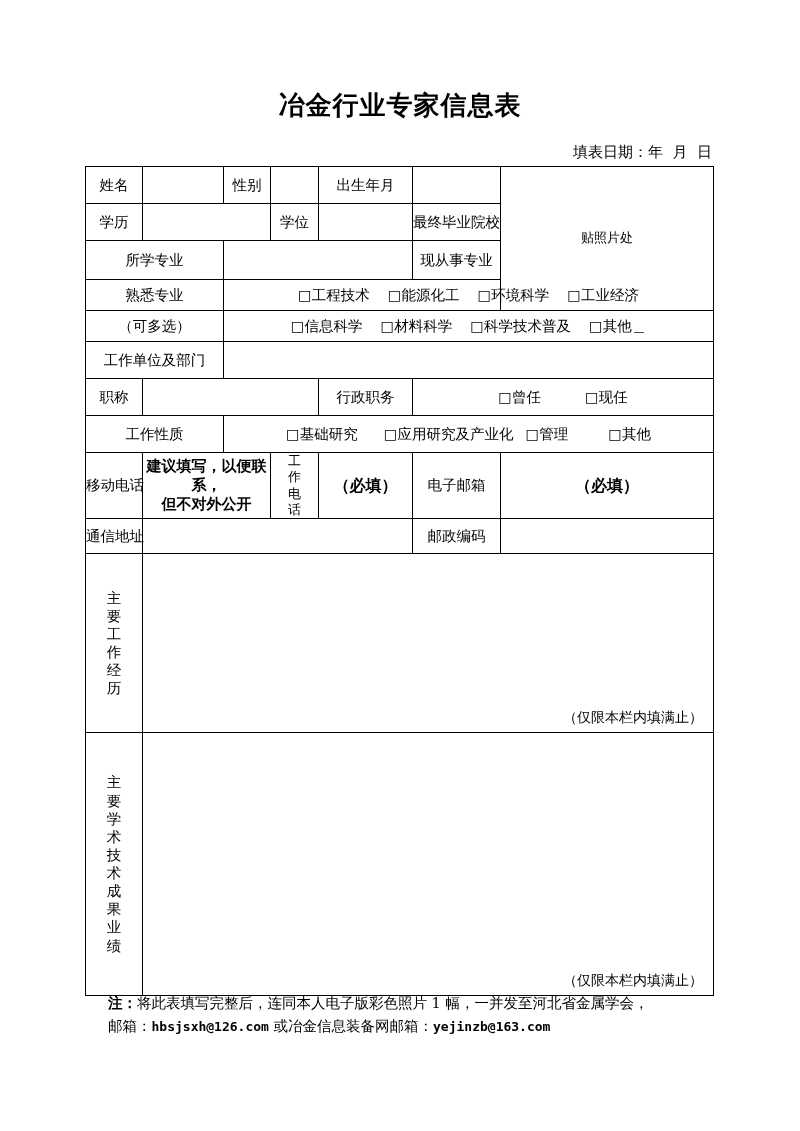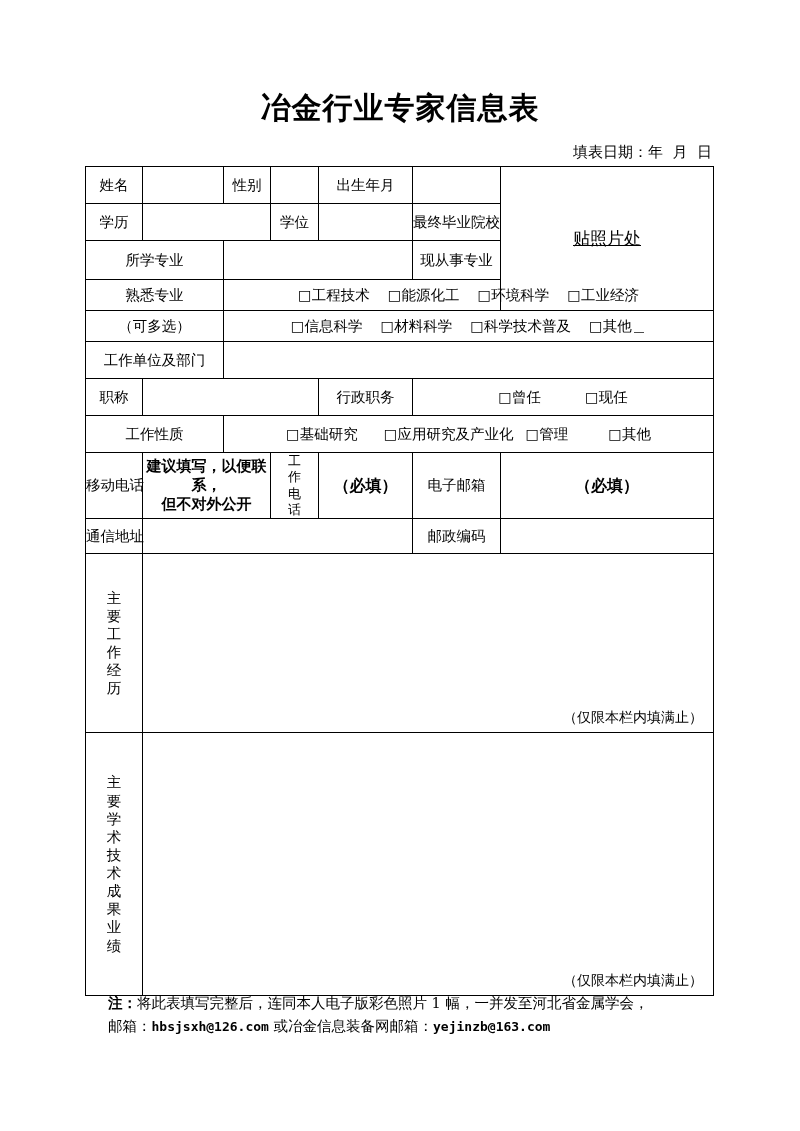--- a/index.html
+++ b/index.html
@@ -23,21 +23,21 @@
     height: 1131px;
   }
 
   
   .title {
     position: absolute;
     left: 0;
     top: 88px;
     width: 800px;
     text-align: center;
-    font-size: 30px;
+    font-size: 26px;
     font-weight: bold;
     letter-spacing: 1px;
     font-family: "DejaVu Sans", "Liberation Sans", sans-serif;
   }
 
   
   .dateline {
     position: absolute;
     right: 88px;
     top: 143px;
@@ -79,22 +79,21 @@
   .cb-row {
     text-align: left;
     padding-left: 8px;
     white-space: nowrap;
     font-size: 14.5px;
   }
   .cb { display: inline-block; }
   .cb + .cb { margin-left: 18px; text-align: right; }
 
   .photo-cell {
-    font-size: 17px;
-    text-decoration: underline;
+    font-size: 13px;
   }
 
   .bold-note {
     font-weight: bold;
     font-size: 15px;
     line-height: 1.3;
   }
   .req {
     font-weight: bold;
     font-size: 16px;

